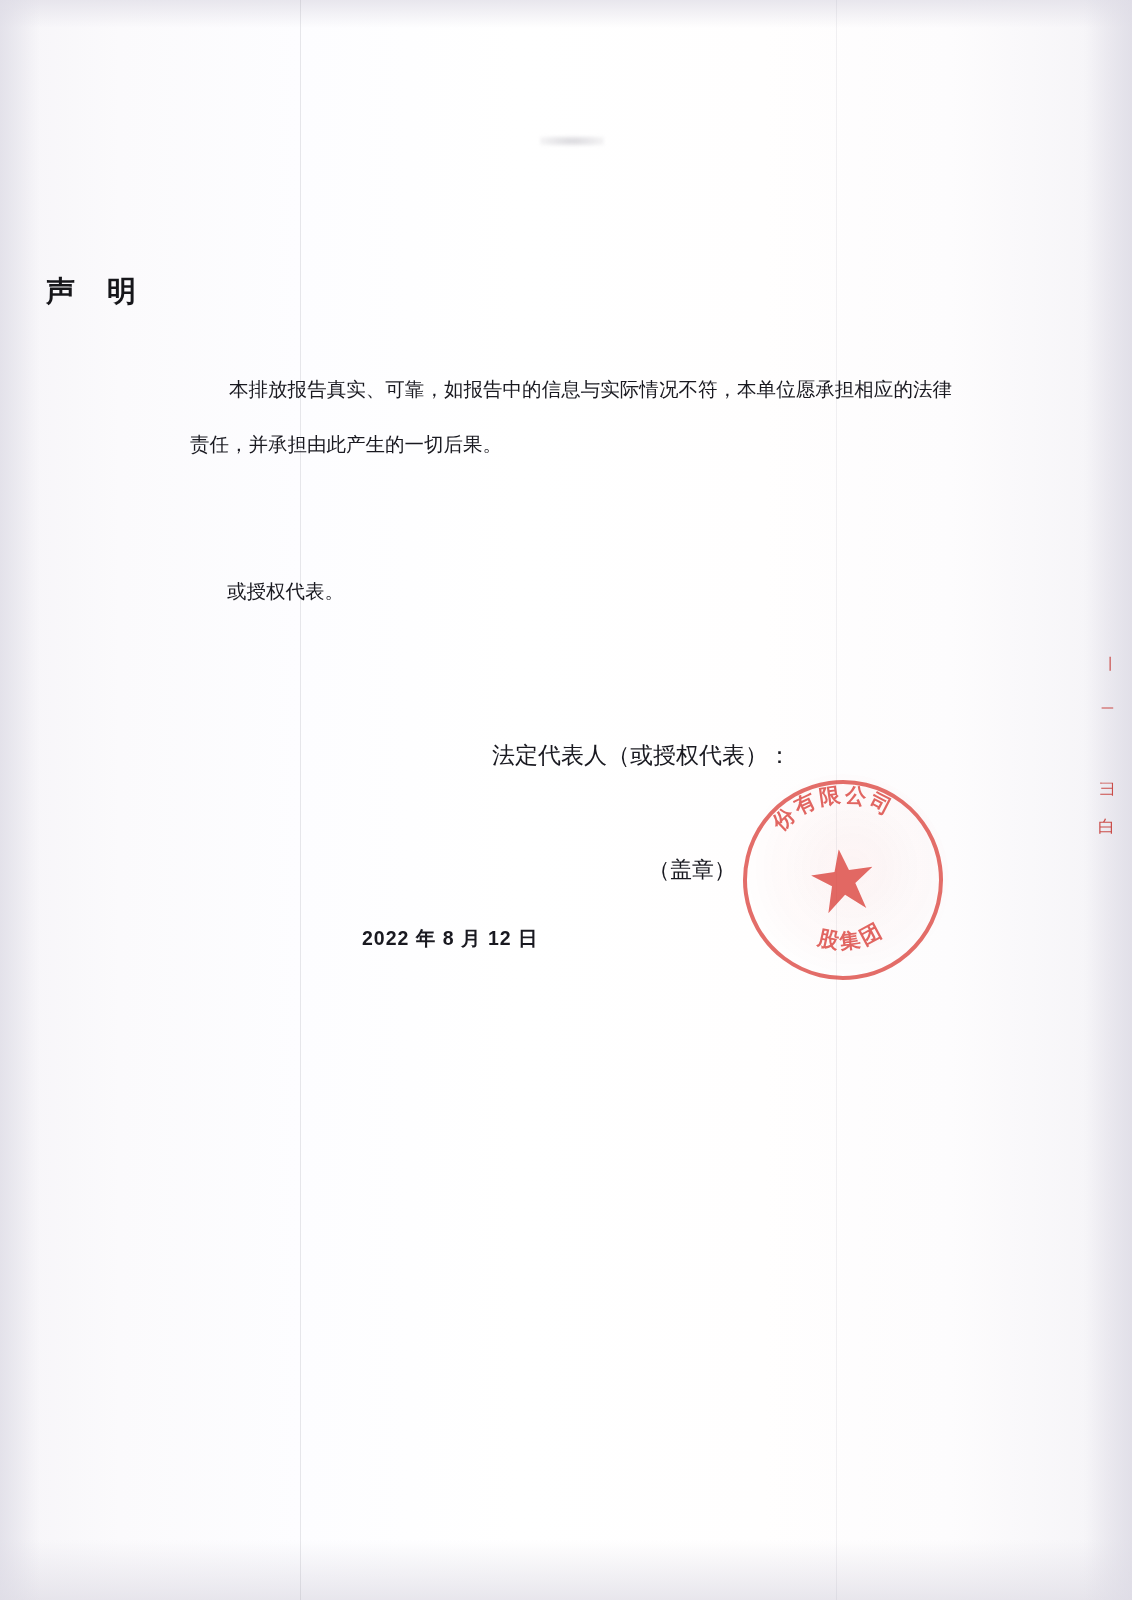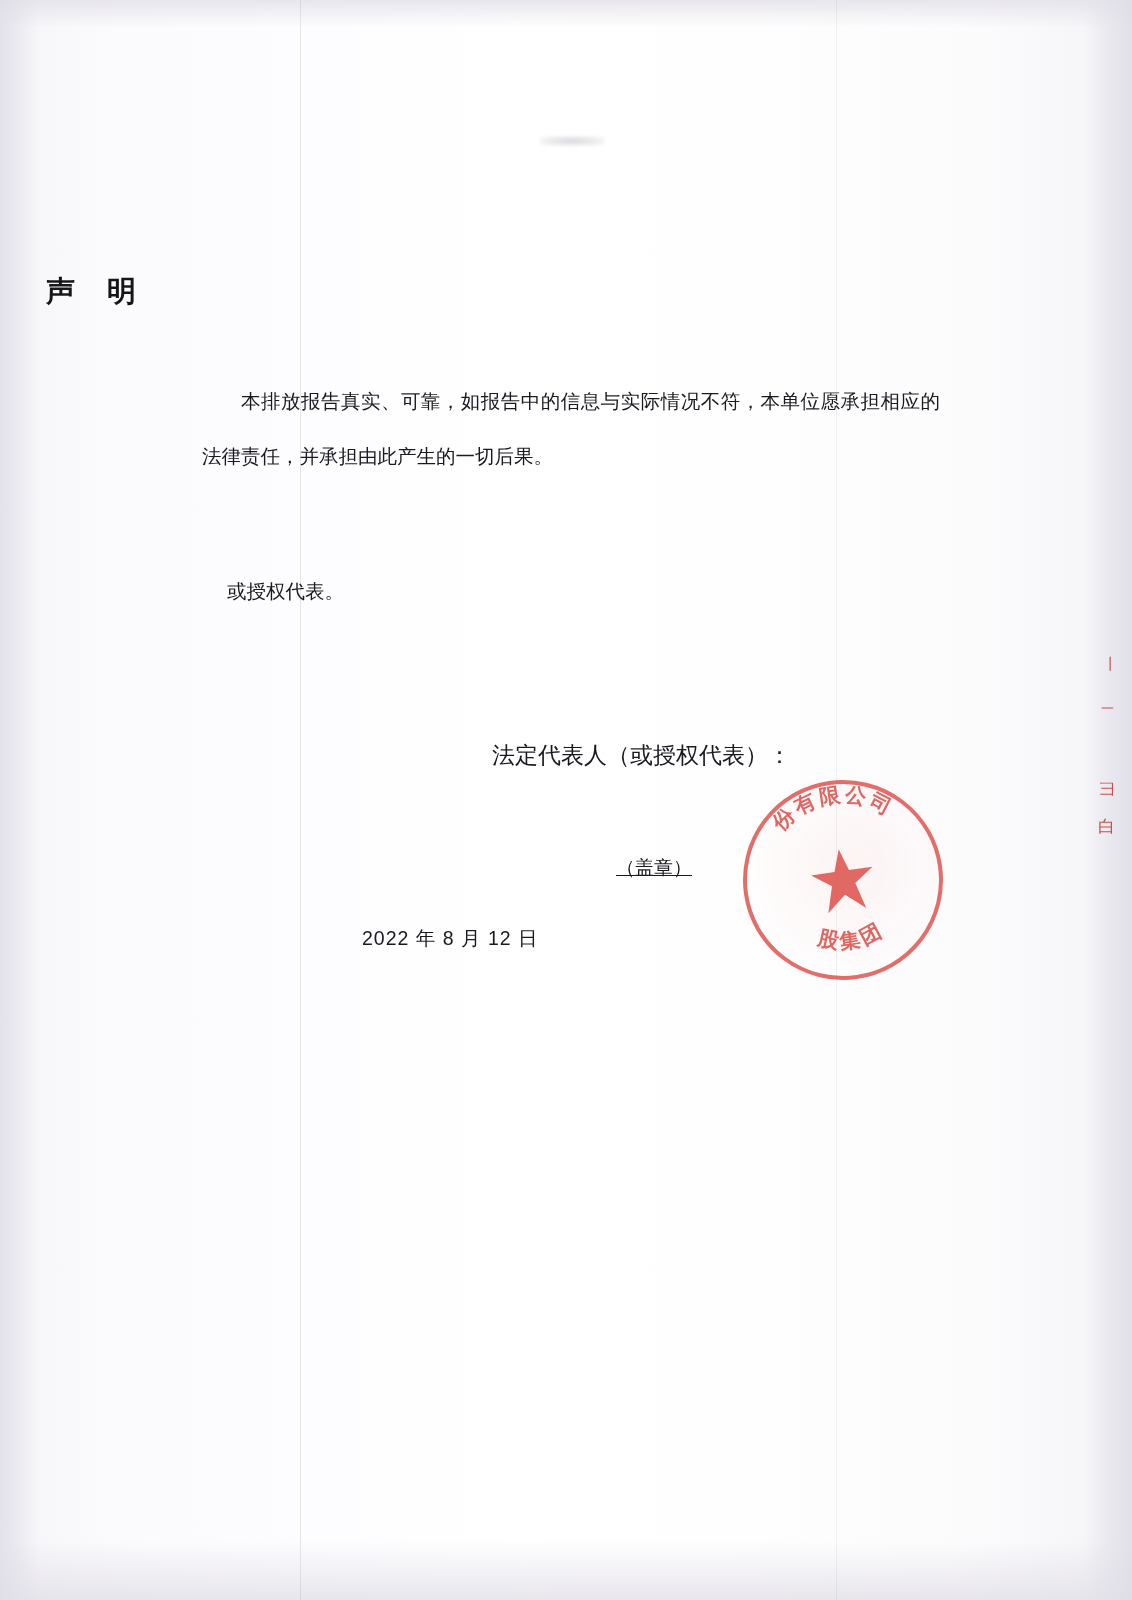--- a/index.html
+++ b/index.html
@@ -105,21 +105,21 @@
     left: 188px;
     top: 360px;
     width: 766px;
     font-size: 19.5px;
     line-height: 55px;
     color: #191920;
     text-align: justify;
     text-justify: inter-character;
   }
   .body-text p {
-    margin: 14px;
+    margin: 2px;
     text-indent: 2em;
   }
 
   .closing {
     position: absolute;
     left: 188px;
     top: 578px;
     font-size: 19.5px;
     color: #191920;
     text-indent: 2em;
@@ -130,36 +130,36 @@
     position: absolute;
     left: 492px;
     top: 740px;
     font-size: 23px;
     color: #191920;
     white-space: nowrap;
   }
 
   .seal-label {
     position: absolute;
-    left: 616px;
+    left: 648px;
     top: 855px;
-    font-size: 19px;
-    color: #191920;
-    white-space: nowrap;
-    text-decoration: underline;
+    font-size: 22px;
+    color: #191920;
+    white-space: nowrap;
   }
 
   .date-line {
     position: absolute;
     left: 362px;
     top: 925px;
     font-size: 19.5px;
     color: #191920;
     white-space: nowrap;
     letter-spacing: 1px;
+    font-weight: bold;
   }
 
   
   .seal {
     position: absolute;
     left: 743px;
     top: 780px;
     width: 200px;
     height: 200px;
     transform: rotate(-8deg);

